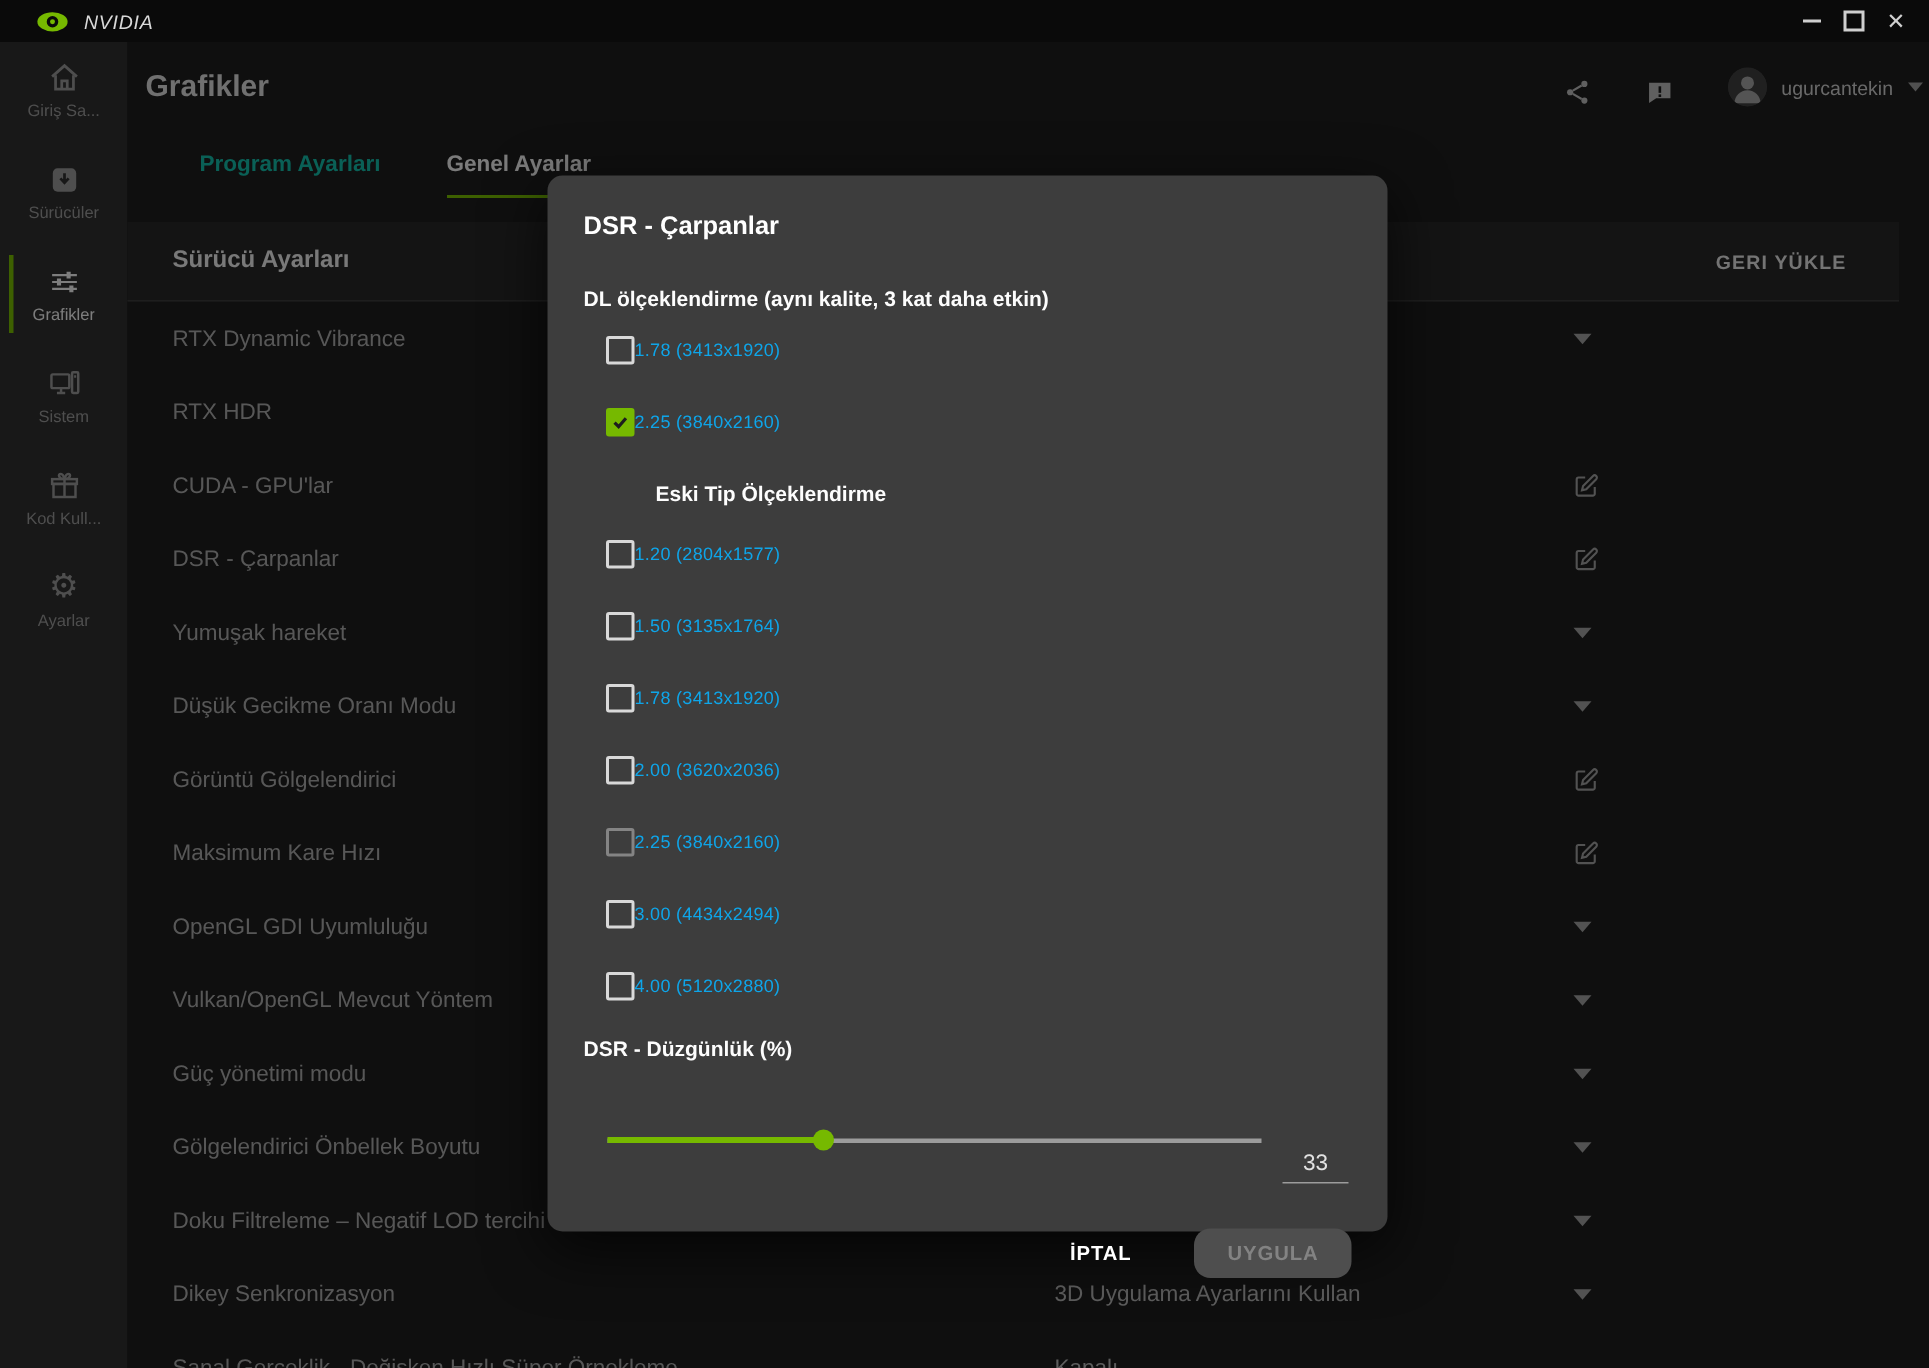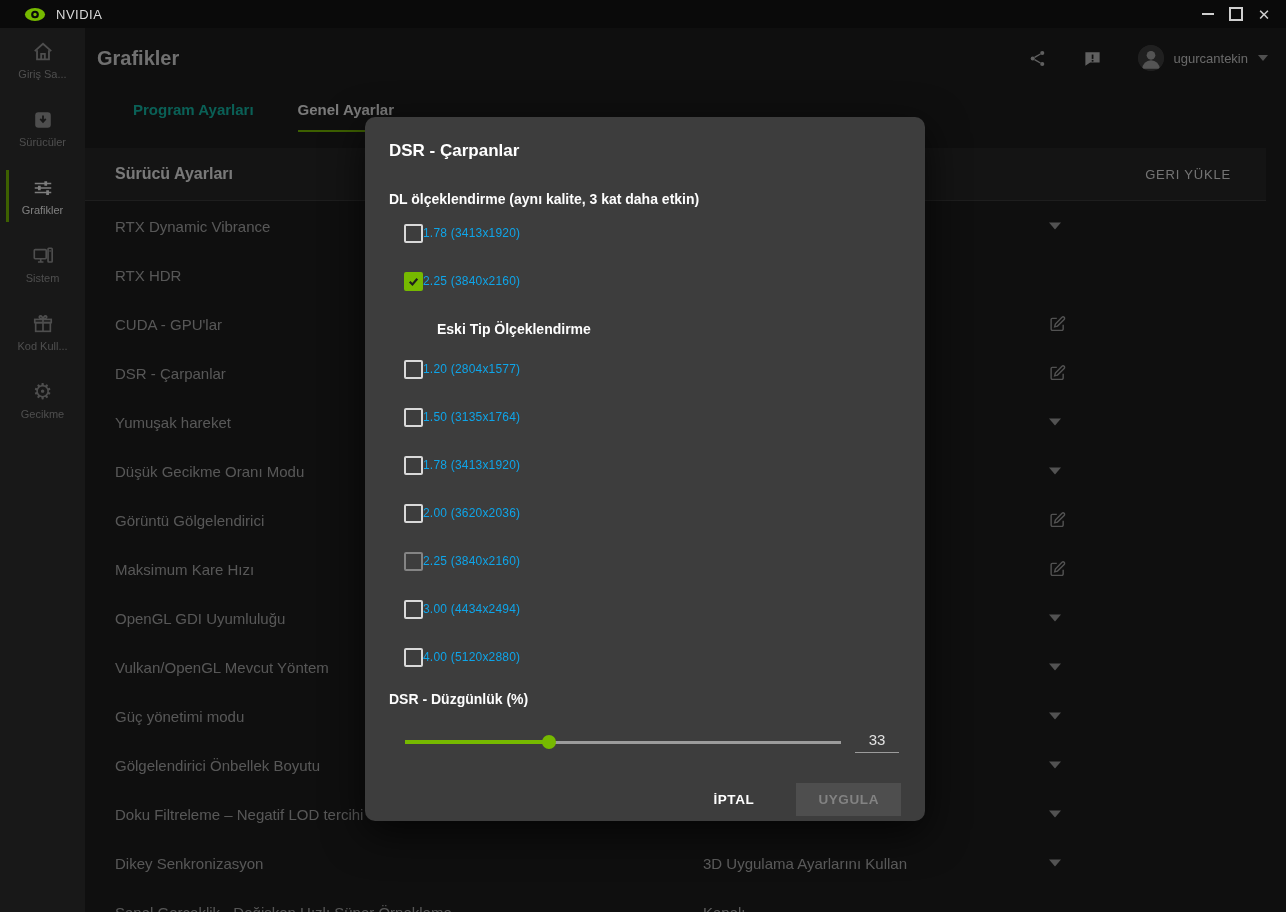--- a/index.html
+++ b/index.html
@@ -1,20 +1,20 @@
 <!DOCTYPE html>
 <html><head>
 <meta charset="utf-8">
 <style>
   html,body{margin:0;padding:0;background:#000;}
   .app{position:relative;width:1286px;height:912px;overflow:hidden;background:#0a0a0a;
        font-family:"Liberation Sans","DejaVu Sans",sans-serif;-webkit-font-smoothing:antialiased;}
 
   
-  .titlebar{height:28px;background:#0a0a0a;display:flex;align-items:center;position:relative;z-index:30;}
+  .titlebar{height:28px;background:#0a0a0a;display:flex;align-items:center;position:relative;z-index:30;font-style:italic;}
   .tb-logo{margin-left:24px;display:flex;align-items:center;}
   .tb-name{color:#d9d9d9;font-size:13px;margin-left:10px;letter-spacing:.5px;}
   .win-controls{position:absolute;right:8px;top:0;height:28px;display:flex;align-items:center;}
   .win-btn{width:28px;height:28px;display:flex;align-items:center;justify-content:center;cursor:pointer;}
   .ic-min{width:12px;height:0;border-top:2px solid #cfcfcf;}
   .ic-max{width:10px;height:10px;border:2px solid #cfcfcf;}
   .ic-close{color:#cfcfcf;font-size:15px;line-height:1;}
 
   
   .below{position:absolute;top:28px;left:0;right:0;bottom:0;background:#1d1d1d;}
@@ -26,37 +26,37 @@
   .side-item .s-label{font-size:11px;margin-top:5px;max-width:74px;white-space:nowrap;overflow:hidden;}
   .side-item.active{color:#f0f0f0;}
   .side-item.active::before{content:"";position:absolute;left:6px;top:6px;bottom:6px;width:3px;background:#76b900;}
   .side-item svg{display:block;}
   .glyph-gear{font-family:"DejaVu Sans",sans-serif;font-size:22px;line-height:22px;}
 
   
   .main{position:absolute;left:85px;top:0;right:0;bottom:0;background:#1d1d1d;}
   .page-header{height:60px;display:flex;align-items:center;position:relative;}
   .page-title{color:#d6d6d6;font-size:20px;font-weight:bold;margin-left:12px;}
-  .hdr-actions{position:absolute;right:18px;display:flex;align-items:center;gap:36px;}
+  .hdr-actions{position:absolute;right:4px;display:flex;align-items:flex-end;gap:36px;}
   .hdr-icon{color:#b9b9b9;display:flex;align-items:center;cursor:pointer;}
   .user-chip{display:flex;align-items:center;gap:10px;cursor:pointer;}
   .avatar{width:26px;height:26px;border-radius:50%;overflow:hidden;background:#3f3f3f;}
   .user-name{color:#c9c9c9;font-size:13px;}
   .chev-sm{width:0;height:0;border-left:5px solid transparent;border-right:5px solid transparent;border-top:6px solid #9a9a9a;}
 
   
   .tabs{display:flex;gap:44px;margin-left:48px;height:44px;align-items:flex-end;}
   .tab{padding-bottom:12px;font-size:15px;font-weight:bold;color:#14b8a6;cursor:pointer;border-bottom:2px solid transparent;}
   .tab.active{color:#ececec;border-bottom-color:#76b900;}
 
   
   .settings{margin-top:16px;margin-right:20px;}
   .settings-header{height:52px;background:#282828;border-bottom:1px solid #3a3a3a;position:relative;display:flex;align-items:center;}
   .settings-title{color:#e8e8e8;font-size:16px;font-weight:bold;margin-left:30px;}
-  .restore-btn{position:absolute;right:35px;color:#dedede;font-size:13px;font-weight:normal;letter-spacing:.8px;cursor:pointer;}
+  .restore-btn{position:absolute;right:35px;color:#dedede;font-size:13px;font-weight:bold;letter-spacing:.8px;cursor:pointer;}
   .srow{position:relative;height:49px;}
   .srow-label{position:absolute;left:30px;top:50%;transform:translateY(-50%);color:#a8a8a8;font-size:15px;white-space:nowrap;}
   .srow-value{position:absolute;left:618px;top:50%;transform:translateY(-50%);color:#b2b2b2;font-size:15px;white-space:nowrap;}
   .srow-ctrl{position:absolute;left:964px;top:50%;transform:translateY(-50%);display:flex;align-items:center;cursor:pointer;}
   .chev-dn{width:0;height:0;border-left:6px solid transparent;border-right:6px solid transparent;border-top:7px solid #9e9e9e;}
   .edit-ic{color:#9e9e9e;}
 
   
   .dim{position:absolute;inset:0;background:rgba(0,0,0,0.48);z-index:5;}
 
@@ -74,25 +74,25 @@
   .cb.checked{background:#76b900;border-color:#76b900;}
   .cb.disabled{border-color:#848484;}
   .opt-label{color:#0ea5e9;font-size:12px;letter-spacing:.2px;}
   .smooth-label{margin-top:8px;}
   .slider-row{margin-top:22px;display:flex;align-items:center;}
   .slider{position:relative;flex:1;height:16px;margin-left:16px;cursor:pointer;}
   .slider-track{position:absolute;left:0;right:0;top:6.5px;height:3px;background:#9c9c9c;}
   .slider-fill{position:absolute;left:0;top:6px;height:4px;width:33%;background:#76b900;}
   .slider-thumb{position:absolute;top:1px;left:33%;width:14px;height:14px;margin-left:-7px;border-radius:50%;background:#76b900;}
   .slider-value{width:44px;margin-left:14px;margin-right:2px;text-align:center;color:#e2e2e2;font-size:15px;
-                border-bottom:1px solid #9c9c9c;padding-bottom:4px;cursor:text;}
+                border-bottom:1px solid #9c9c9c;padding-bottom:4px;cursor:text;margin-top:36px;}
   .modal-buttons{margin-top:30px;display:flex;justify-content:flex-end;align-items:center;gap:42px;}
   .btn-cancel{color:#ffffff;font-size:13.5px;font-weight:bold;letter-spacing:.6px;cursor:pointer;}
   .btn-apply{background:#4e4e4e;color:#838383;font-size:13.5px;font-weight:bold;letter-spacing:.6px;
-             padding:9px 22px;border-radius:0;cursor:default;}
+             padding:9px 22px;border-radius:11px;cursor:default;}
 </style>
 </head>
 <body>
 
 <div class="app">
 
   <div class="titlebar">
     <span class="tb-logo">
       <svg width="22" height="15" viewBox="0 0 24 16">
           <ellipse cx="12" cy="8" rx="11" ry="7" fill="#76b900"></ellipse>
@@ -152,21 +152,21 @@
         <svg width="22" height="22" viewBox="0 0 24 24" fill="none" stroke="currentColor" stroke-width="1.8">
             <rect x="4" y="10.5" width="16" height="9.5"></rect>
             <rect x="3" y="7" width="18" height="3.5"></rect>
             <path d="M12 7v13"></path>
             <path d="M12 7c-4.2 0-5.2-3.8-2.6-3.8C11 3.2 12 7 12 7Zm0 0c4.2 0 5.2-3.8 2.6-3.8C13 3.2 12 7 12 7Z"></path>
           </svg>
         <span class="s-label">Kod Kull...</span>
       </div>
       <div class="side-item">
         <span class="glyph-gear">⚙</span>
-        <span class="s-label">Gecikme</span>
+        <span class="s-label">Ayarlar</span>
       </div>
     </div>
 
     <div class="main">
 
       <div class="page-header">
         <span class="page-title">Grafikler</span>
         <div class="hdr-actions">
           <span class="hdr-icon">
             <svg width="19" height="19" viewBox="0 0 24 24">

